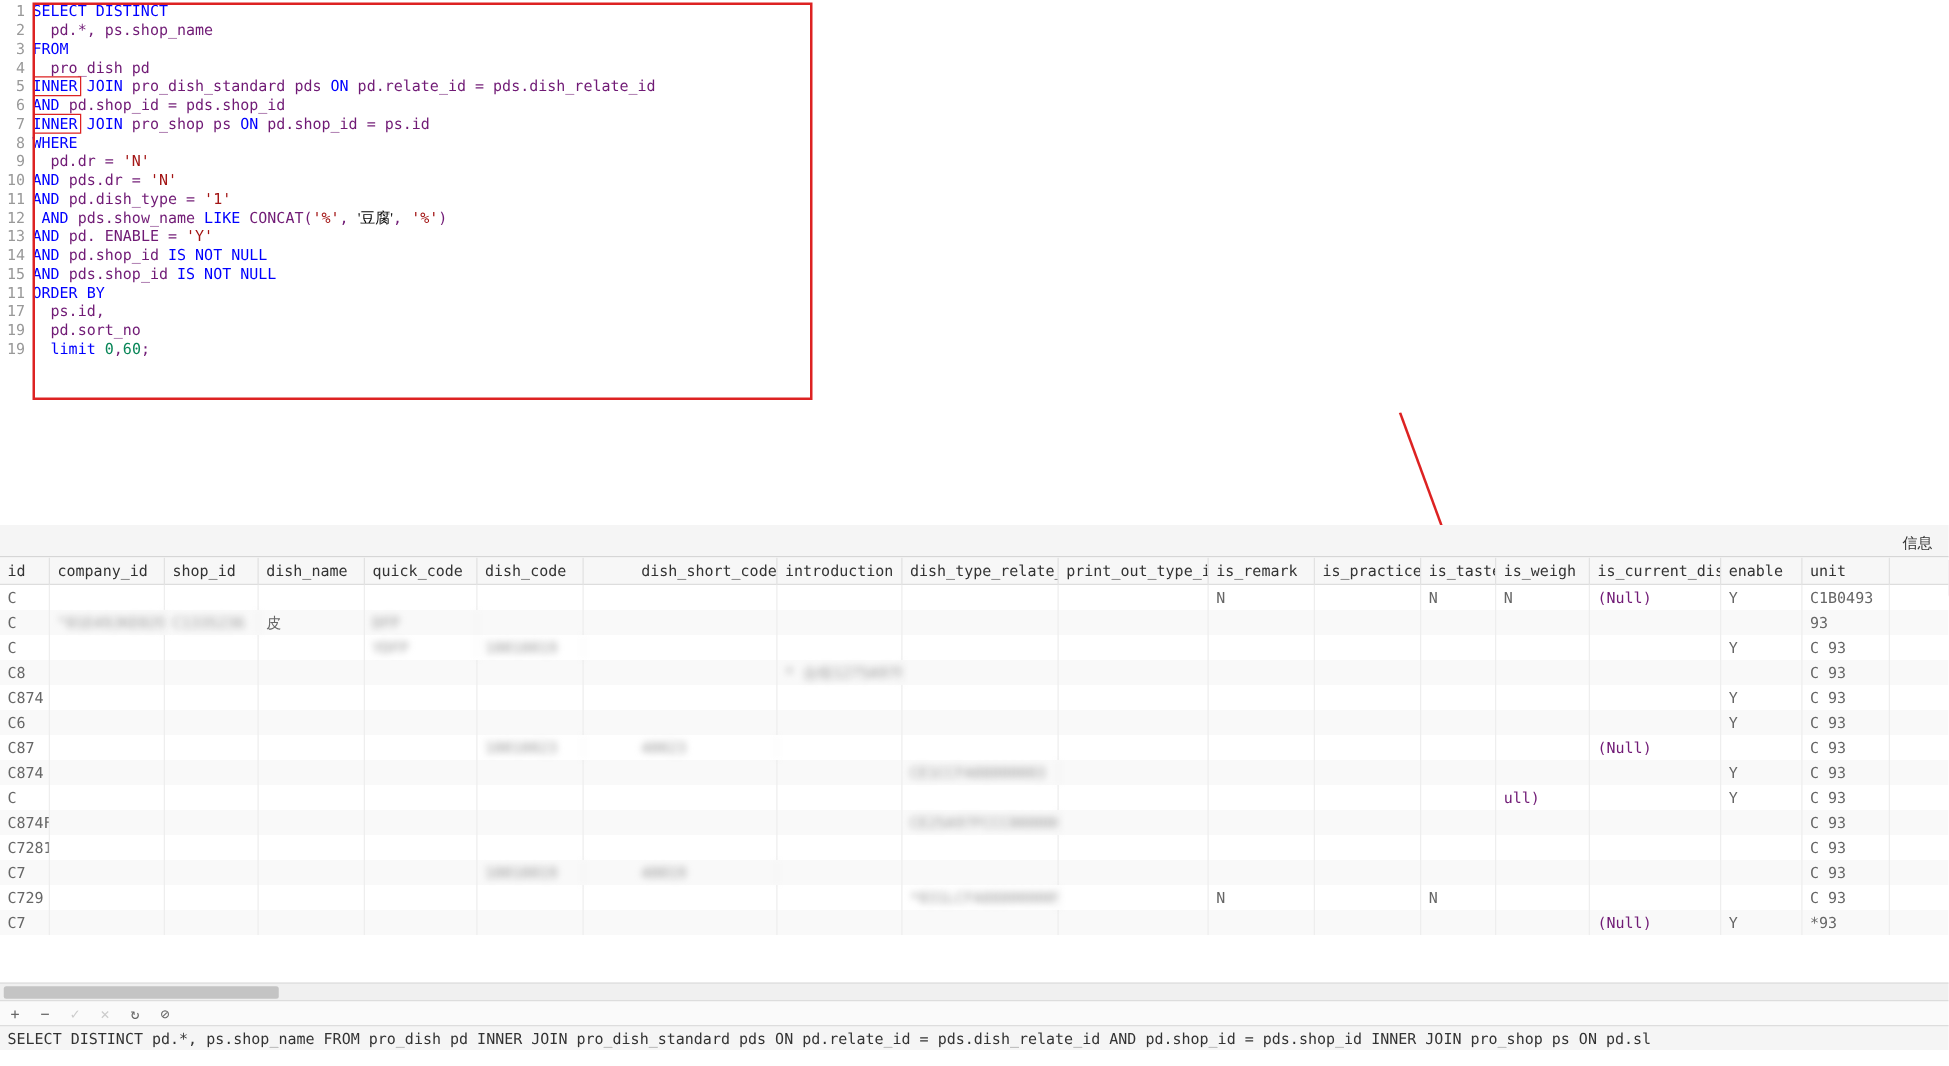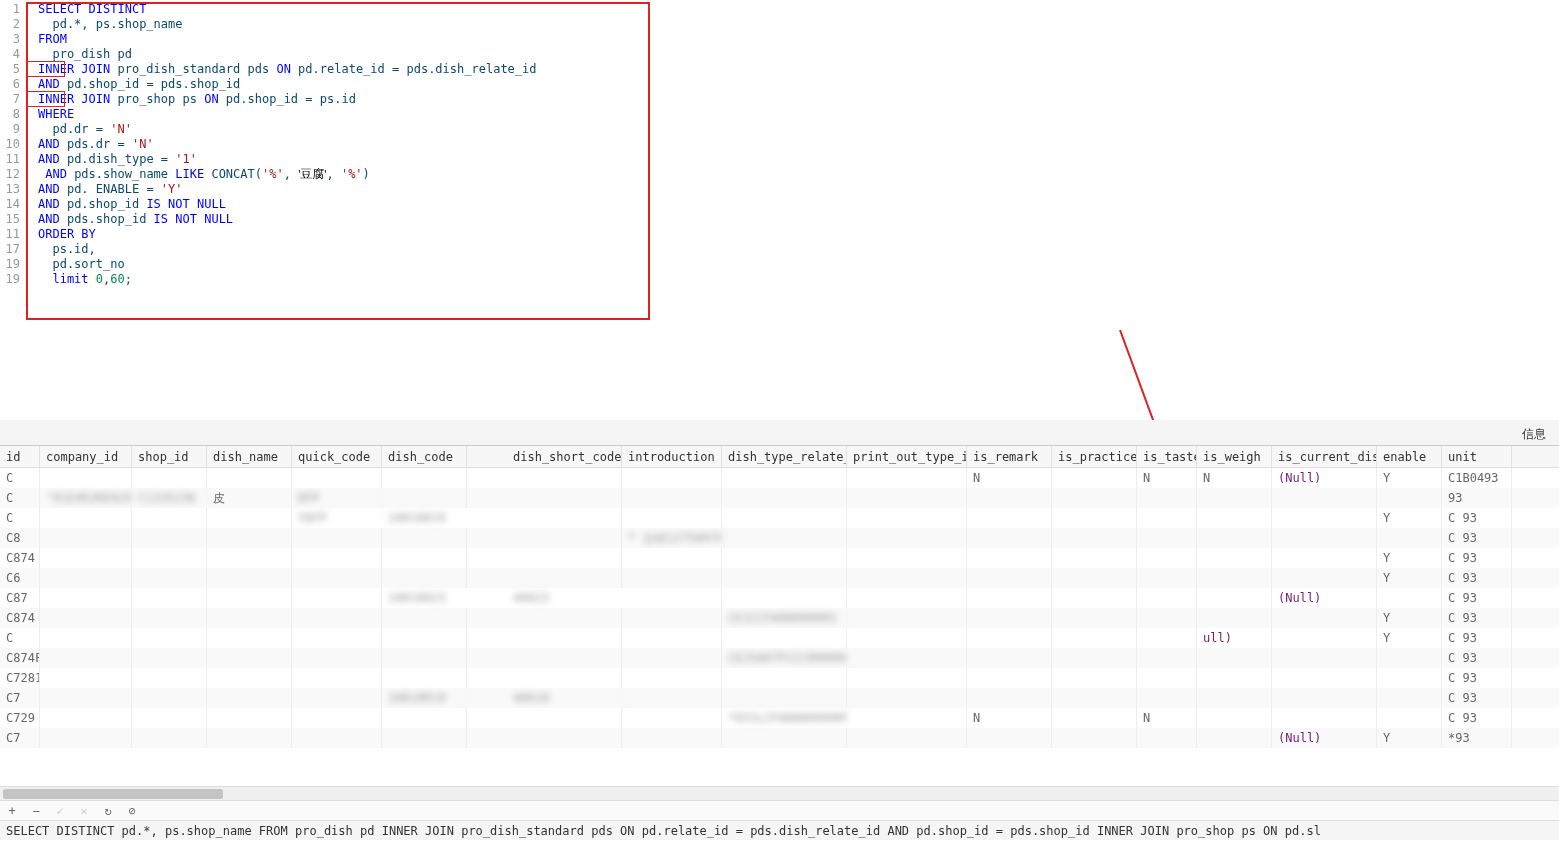--- a/index.html
+++ b/index.html
@@ -3,27 +3,27 @@
 <meta charset="utf-8">
 <style>
   * { box-sizing: border-box; margin: 0; padding: 0; }
   body { font-family: "Microsoft YaHei", Consolas, monospace; font-size: 12px; background: #fff; color: #333; overflow: hidden; width: 1559px; height: 853px; position: relative; }
 
   
   .editor-wrap { position: relative; height: 420px; overflow: hidden; background: #fff; }
   .editor { display: flex; padding-top: 2px; }
   .gutter { width: 26px; text-align: right; padding-right: 6px; color: #999; font-family: Consolas, monospace; font-size: 12px; line-height: 15px; user-select: none; }
   .gutter div { height: 15px; }
-  .code { font-family: Consolas, monospace; font-size: 12px; line-height: 15px; white-space: pre; padding-left: 12px; }
+  .code { font-family: Consolas, monospace; font-size: 12px; line-height: 15px; white-space: pre; }
   .code .line { height: 15px; }
   .kw { color: #0000ff; }
   .str { color: #a31515; }
   .num { color: #098658; }
   .chn { color: #000000; font-family: Liberation Serif, serif; }
-  .txt { color: #0c4a6e; }
+  .txt { color: #701a75; }
 
   
   .red-box { position: absolute; left: 26px; top: 2px; width: 624px; height: 318px; border: 2px solid #d22; pointer-events: none; }
   .red-inner1 { position: absolute; left: 27px; top: 61px; width: 38px; height: 16px; border: 1px solid #d22; pointer-events: none; }
   .red-inner2 { position: absolute; left: 27px; top: 91px; width: 38px; height: 16px; border: 1px solid #d22; pointer-events: none; }
 
   
   .arrow-svg { position: absolute; top: 330px; left: 1100px; width: 250px; height: 500px; pointer-events: none; }
 
   

